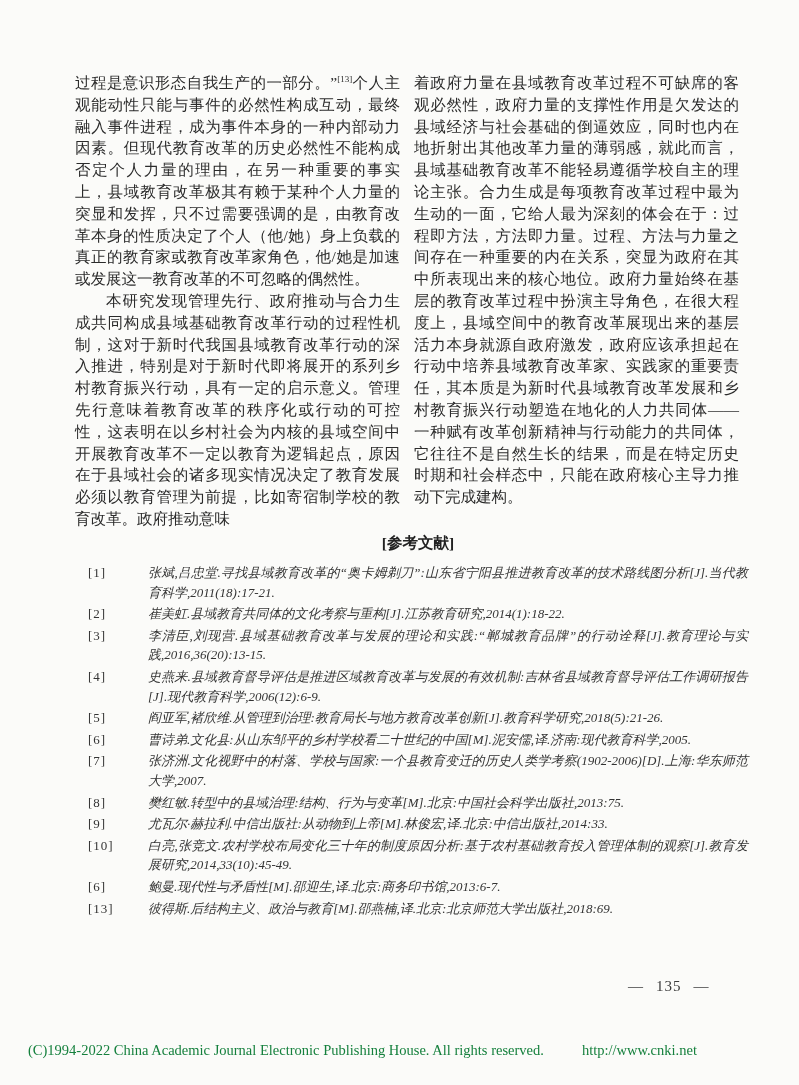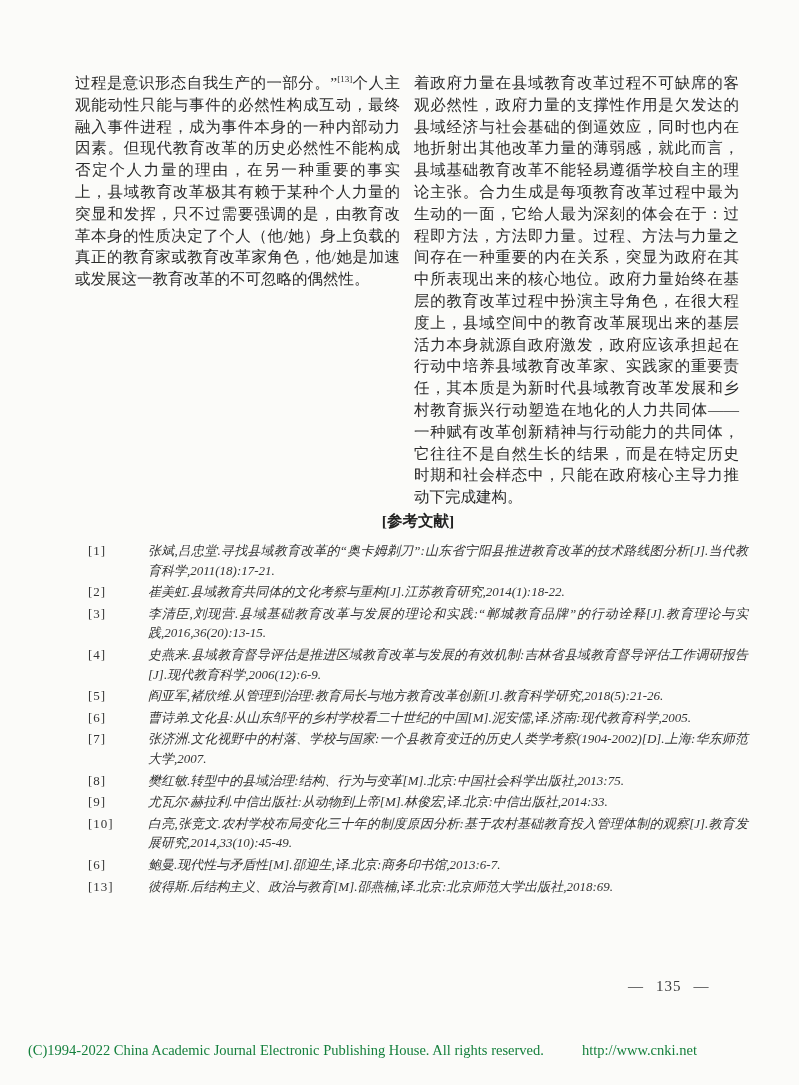--- a/index.html
+++ b/index.html
@@ -35,21 +35,21 @@
   sup.cite{
     font-size:9px;
     line-height:0;
     vertical-align:super;
     letter-spacing:0;
   }
 
   
   .refs{
     position:absolute;
-    left:88px;top:511px;
+    left:88px;top:533px;
     width:660px;
   }
   .refs-heading{
     text-align:center;
     font-weight:bold;
     font-size:15.5px;
     margin-bottom:9px;
     color:#222;
   }
   .ref-row{
@@ -96,20 +96,21 @@
   }
 </style>
 </head>
 <body>
 
 <div class="page">
 
   <div class="body-columns">
     <div class="col">
       <p class="para"><span>过程是意识形态自我生产的一部分。”</span><sup class="cite">[13]</sup><span>个人主观能动性只能与事件的必然性构成互动，最终融入事件进程，成为事件本身的一种内部动力因素。但现代教育改革的历史必然性不能构成否定个人力量的理由，在另一种重要的事实上，县域教育改革极其有赖于某种个人力量的突显和发挥，只不过需要强调的是，由教育改革本身的性质决定了个人（他/她）身上负载的真正的教育家或教育改革家角色，他/她是加速或发展这一教育改革的不可忽略的偶然性。</span></p>
+      <p class="para indent">本研究发现管理先行、政府推动与合力生成共同构成县域基础教育改革行动的过程性机制，这对于新时代我国县域教育改革行动的深入推进，特别是对于新时代即将展开的系列乡村教育振兴行动，具有一定的启示意义。管理先行意味着教育改革的秩序化或行动的可控性，这表明在以乡村社会为内核的县域空间中开展教育改革不一定以教育为逻辑起点，原因在于县域社会的诸多现实情况决定了教育发展必须以教育管理为前提，比如寄宿制学校的教育改革。政府推动意味</p>
     </div>
     <div class="col">
       <p class="para">着政府力量在县域教育改革过程不可缺席的客观必然性，政府力量的支撑性作用是欠发达的县域经济与社会基础的倒逼效应，同时也内在地折射出其他改革力量的薄弱感，就此而言，县域基础教育改革不能轻易遵循学校自主的理论主张。合力生成是每项教育改革过程中最为生动的一面，它给人最为深刻的体会在于：过程即方法，方法即力量。过程、方法与力量之间存在一种重要的内在关系，突显为政府在其中所表现出来的核心地位。政府力量始终在基层的教育改革过程中扮演主导角色，在很大程度上，县域空间中的教育改革展现出来的基层活力本身就源自政府激发，政府应该承担起在行动中培养县域教育改革家、实践家的重要责任，其本质是为新时代县域教育改革发展和乡村教育振兴行动塑造在地化的人力共同体——一种赋有改革创新精神与行动能力的共同体，它往往不是自然生长的结果，而是在特定历史时期和社会样态中，只能在政府核心主导力推动下完成建构。</p>
     </div>
   </div>
 
   <div class="refs">
     <div class="refs-heading">[参考文献]</div>
 
     <div class="ref-row">
@@ -131,21 +132,21 @@
     <div class="ref-row">
         <span class="ref-num">[5]</span>
         <span class="ref-text">阎亚军,褚欣维.从管理到治理:教育局长与地方教育改革创新[J].教育科学研究,2018(5):21-26.</span>
       </div>
     <div class="ref-row">
         <span class="ref-num">[6]</span>
         <span class="ref-text">曹诗弟.文化县:从山东邹平的乡村学校看二十世纪的中国[M].泥安儒,译.济南:现代教育科学,2005.</span>
       </div>
     <div class="ref-row">
         <span class="ref-num">[7]</span>
-        <span class="ref-text">张济洲.文化视野中的村落、学校与国家:一个县教育变迁的历史人类学考察(1904-2002)[D].上海:华东师范大学,2007.</span>
+        <span class="ref-text">张济洲.文化视野中的村落、学校与国家:一个县教育变迁的历史人类学考察(1902-2006)[D].上海:华东师范大学,2007.</span>
       </div>
     <div class="ref-row">
         <span class="ref-num">[8]</span>
         <span class="ref-text">樊红敏.转型中的县域治理:结构、行为与变革[M].北京:中国社会科学出版社,2013:75.</span>
       </div>
     <div class="ref-row">
         <span class="ref-num">[9]</span>
         <span class="ref-text">尤瓦尔·赫拉利.中信出版社:从动物到上帝[M].林俊宏,译.北京:中信出版社,2014:33.</span>
       </div>
     <div class="ref-row">

